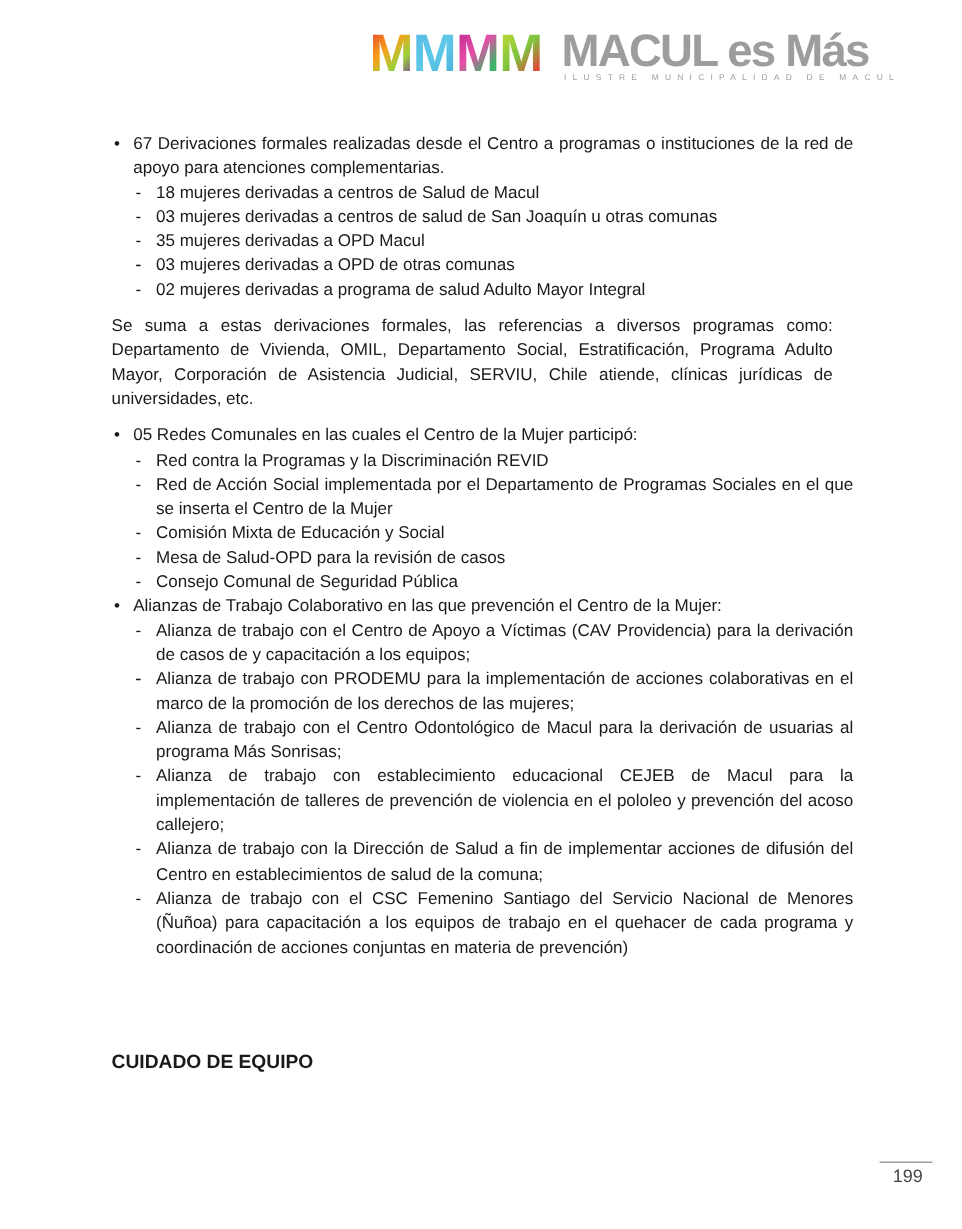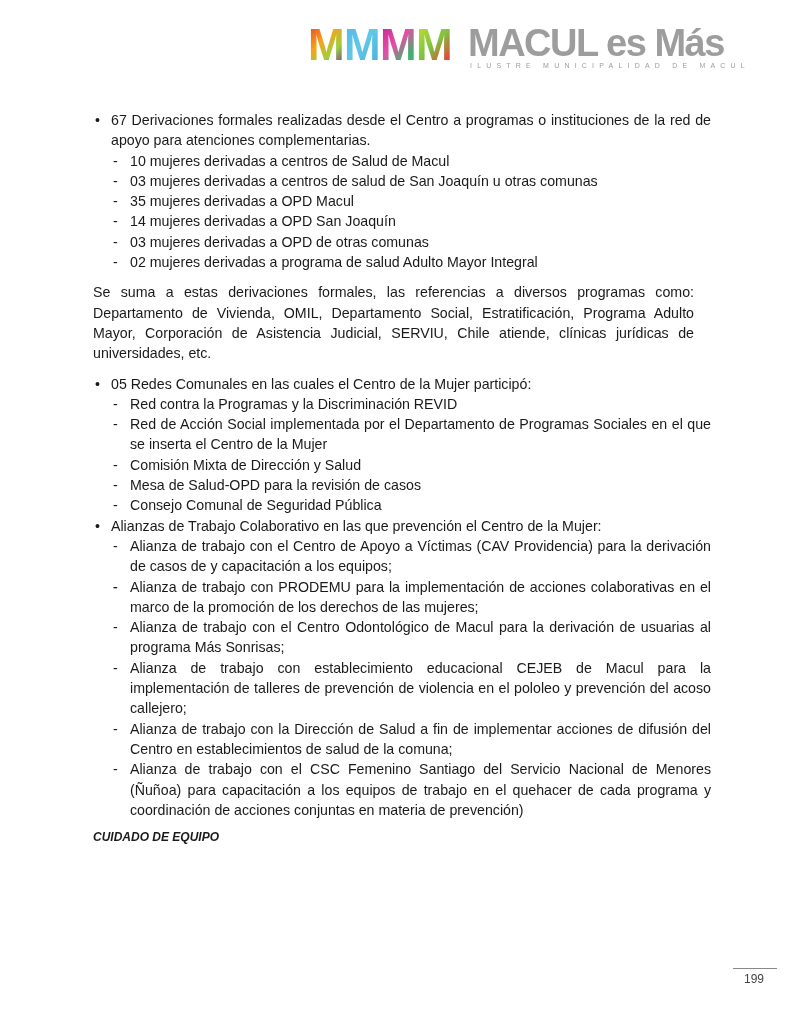--- a/index.html
+++ b/index.html
@@ -18,23 +18,23 @@
   .tagline { position: absolute; left: 162px; top: 40px; font: 7px/8px "Liberation Sans", sans-serif;
              color: #9d9d9d; letter-spacing: 5.2px; white-space: nowrap; }
 
   .content { position: absolute; left: 93px; top: 110px; width: 618px; font-size: 14.2px; line-height: 20.3px; }
   .bullet { position: relative; padding-left: 18px; text-align: justify; }
   .bullet .dot { position: absolute; left: 2px; top: 0; }
   .sub { list-style: none; margin: 0; padding: 0; }
   .sub li { position: relative; padding-left: 37px; text-align: justify; }
   .sub li .dash { position: absolute; left: 20px; top: 0; }
   p.para { margin: 10px 17px 10px 0; text-align: justify; }
-  .heading { position: absolute; left: 93px; top: 830px; font-weight: bold; font-size: 12px; font-style: italic; }
+  .heading { position: absolute; left: 93px; top: 877px; font-weight: bold; font-size: 16px; }
   .footer-line { position: absolute; left: 733px; top: 968px; width: 44px; height: 1px; background: #888; }
-  .page-num { position: absolute; left: 744px; top: 972px; font-size: 12px; color: #444; }
+  .page-num { position: absolute; left: 744px; top: 972px; font-size: 15px; color: #444; }
 </style>
 </head>
 <body>
 
 <div class="logo">
   <div class="mmmm">
     <span class="m1">M</span>
     <span class="m2">M</span>
     <span class="m3">M</span>
     <span class="m4">M</span>
@@ -42,38 +42,38 @@
   <div class="brand">MACUL es Más</div>
   <div class="tagline">ILUSTRE MUNICIPALIDAD DE MACUL</div>
 </div>
 
 <div class="content">
   <div class="bullet">
     <span class="dot">•</span>
     <span>67 Derivaciones formales realizadas desde el Centro a programas o instituciones de la red de apoyo para atenciones complementarias.</span>
   </div>
   <ul class="sub" id="list-deriv">
-      <li><span class="dash">-</span><span>10 mujeres derivadas a centros de Salud de Macul</span></li>
+      <li><span class="dash">-</span><span>18 mujeres derivadas a centros de Salud de Macul</span></li>
       <li><span class="dash">-</span><span>03 mujeres derivadas a centros de salud de San Joaquín u otras comunas</span></li>
       <li><span class="dash">-</span><span>35 mujeres derivadas a OPD Macul</span></li>
-      <li><span class="dash">-</span><span>14 mujeres derivadas a OPD San Joaquín</span></li>
+      <li><span class="dash">-</span></li>
       <li><span class="dash">-</span><span>03 mujeres derivadas a OPD de otras comunas</span></li>
       <li><span class="dash">-</span><span>02 mujeres derivadas a programa de salud Adulto Mayor Integral</span></li>
     </ul>
 
   <p class="para">Se suma a estas derivaciones formales, las referencias a diversos programas como: Departamento de Vivienda, OMIL, Departamento Social, Estratificación, Programa Adulto Mayor, Corporación de Asistencia Judicial, SERVIU, Chile atiende, clínicas jurídicas de universidades, etc.</p>
 
   <div class="bullet">
     <span class="dot">•</span>
     <span>05 Redes Comunales en las cuales el Centro de la Mujer participó:</span>
   </div>
   <ul class="sub" id="list-redes">
       <li><span class="dash">-</span><span>Red contra la Programas y la Discriminación REVID</span></li>
       <li><span class="dash">-</span><span>Red de Acción Social implementada por el Departamento de Programas Sociales en el que se inserta el Centro de la Mujer</span></li>
-      <li><span class="dash">-</span><span>Comisión Mixta de Dirección y Salud</span></li>
+      <li><span class="dash">-</span><span>Comisión Mixta de Educación y Social</span></li>
       <li><span class="dash">-</span><span>Mesa de Salud-OPD para la revisión de casos</span></li>
       <li><span class="dash">-</span><span>Consejo Comunal de Seguridad Pública</span></li>
     </ul>
 
   <div class="bullet">
     <span class="dot">•</span>
     <span>Alianzas de Trabajo Colaborativo en las que prevención el Centro de la Mujer:</span>
   </div>
   <ul class="sub" id="list-alianzas">
       <li><span class="dash">-</span><span>Alianza de trabajo con el Centro de Apoyo a Víctimas (CAV Providencia) para la derivación de casos de y capacitación a los equipos;</span></li>

